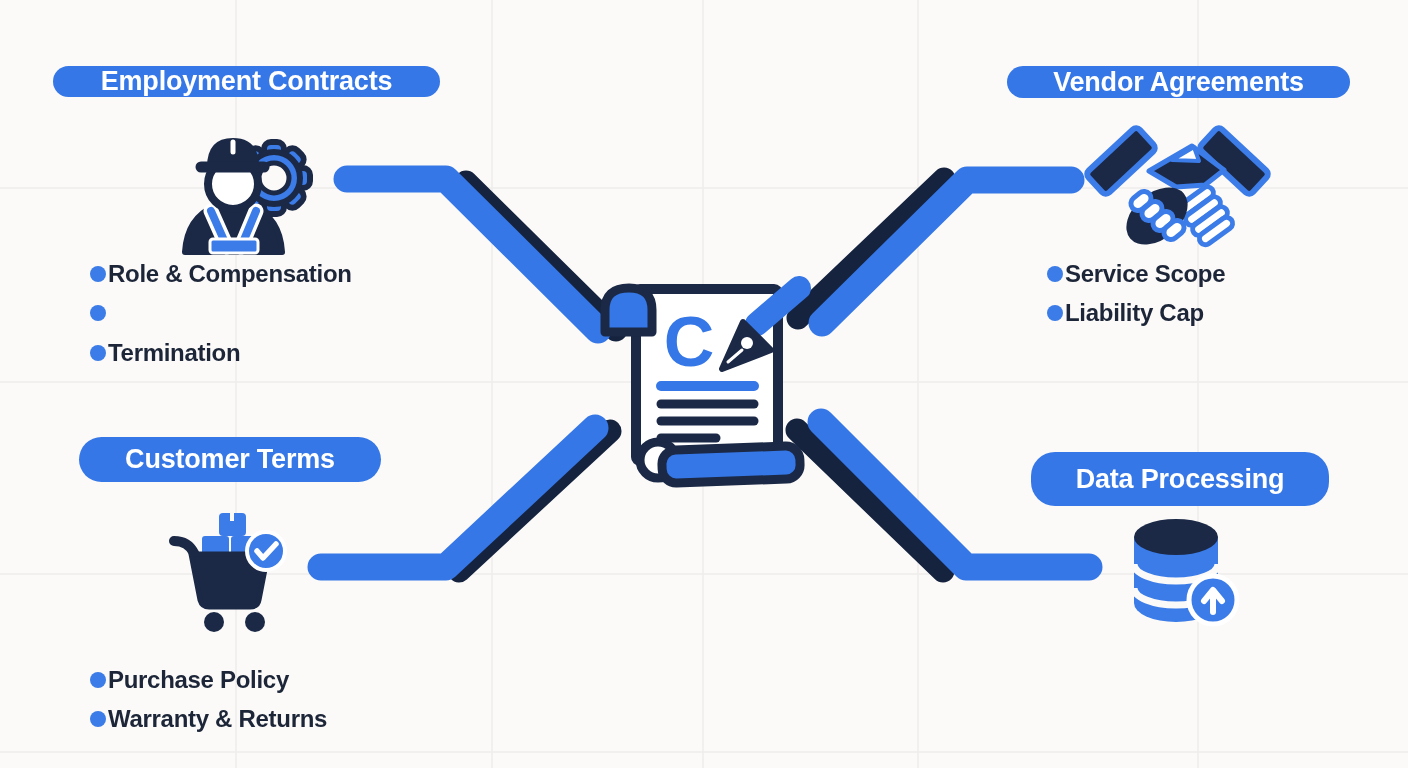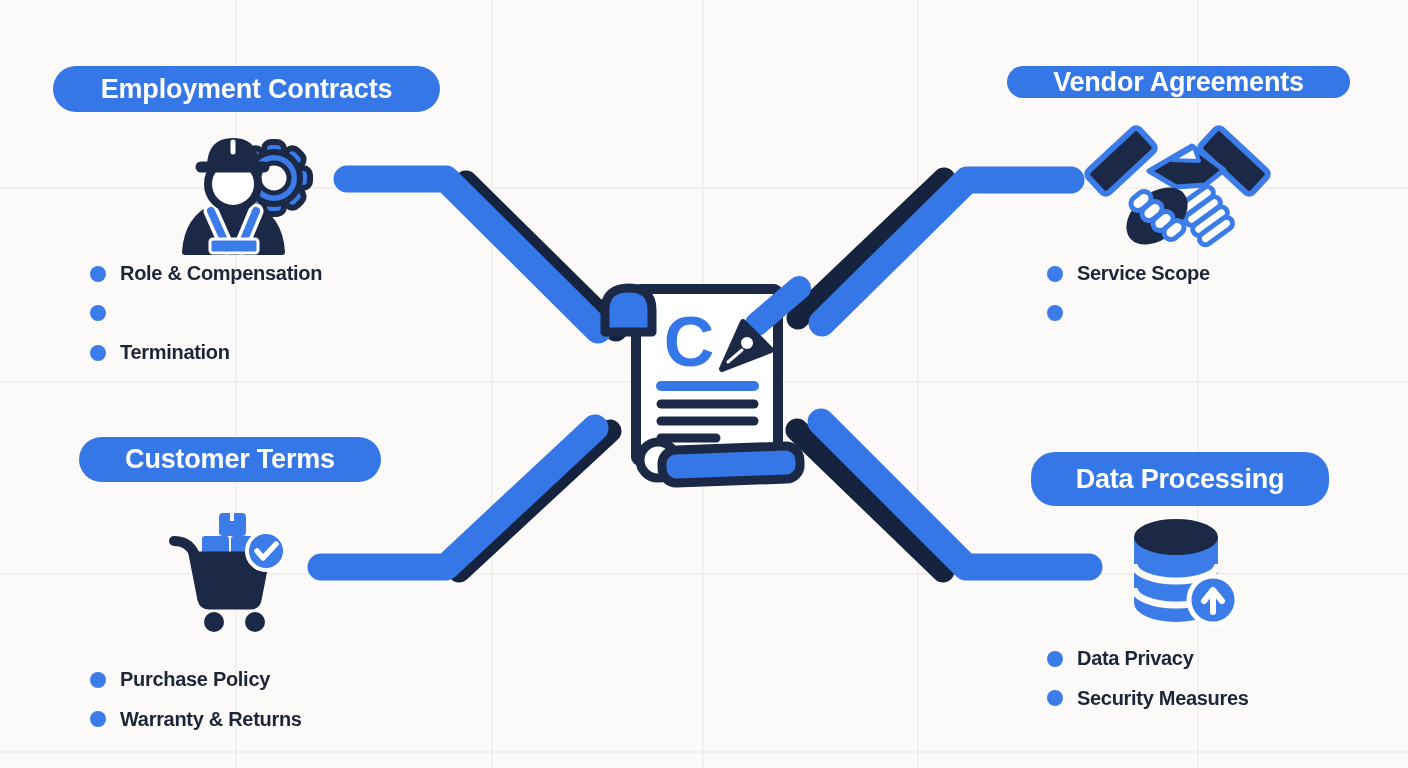--- a/index.html
+++ b/index.html
@@ -7,30 +7,30 @@
     position:relative;width:1408px;height:768px;overflow:hidden;
     background:#fbfaf8;
     font-family:"Liberation Sans","DejaVu Sans",sans-serif;
   }
   .layer{position:absolute;left:0;top:0;width:1408px;height:768px;}
   .pill{
     position:absolute;display:flex;align-items:center;justify-content:center;
     background:#3577e6;color:#ffffff;border-radius:24px;
     font-size:27px;font-weight:700;letter-spacing:-0.2px;white-space:nowrap;
   }
-  .pill-employment{left:53px;top:66px;width:387px;height:46px;}
+  .pill-employment{left:53px;top:66px;width:387px;height:31px;}
   .pill-vendor{left:1007px;top:66px;width:343px;height:32px;}
   .pill-customer{left:79px;top:437px;width:302px;height:45px;}
   .pill-data{left:1031px;top:452px;width:298px;height:54px;}
   ul.blist{
     position:absolute;list-style:none;margin:0;padding:0;
   }
   ul.blist li{
-    display:flex;align-items:center;height:39.5px;gap:14px;
-    font-size:20px;font-weight:600;color:#1c2638;letter-spacing:-0.3px;white-space:nowrap;
+    display:flex;align-items:center;height:39.5px;gap:2px;
+    font-size:24px;font-weight:600;color:#1c2638;letter-spacing:-0.3px;white-space:nowrap;
   }
   .dot{
     width:16px;height:16px;border-radius:50%;background:#3b7ce8;flex:0 0 16px;
   }
   .list-employment{left:90px;top:254px;}
   .list-vendor{left:1047px;top:254px;}
   .list-customer{left:90px;top:660px;}
   .list-data{left:1047px;top:639px;}
 </style>
 </head>
@@ -189,38 +189,29 @@
       </li>
   </ul>
 
   <ul class="blist list-vendor">
     <li>
         <span class="dot"></span>
         <span>Service Scope</span>
       </li>
     <li>
         <span class="dot"></span>
+        <span>Liability Cap</span>
       </li>
   </ul>
 
   <ul class="blist list-customer">
     <li>
         <span class="dot"></span>
         <span>Purchase Policy</span>
       </li>
     <li>
         <span class="dot"></span>
         <span>Warranty &amp; Returns</span>
       </li>
   </ul>
 
-  <ul class="blist list-data">
-    <li>
-        <span class="dot"></span>
-        <span>Data Privacy</span>
-      </li>
-    <li>
-        <span class="dot"></span>
-        <span>Security Measures</span>
-      </li>
-  </ul>
 
 </div>
 
 </body></html>

